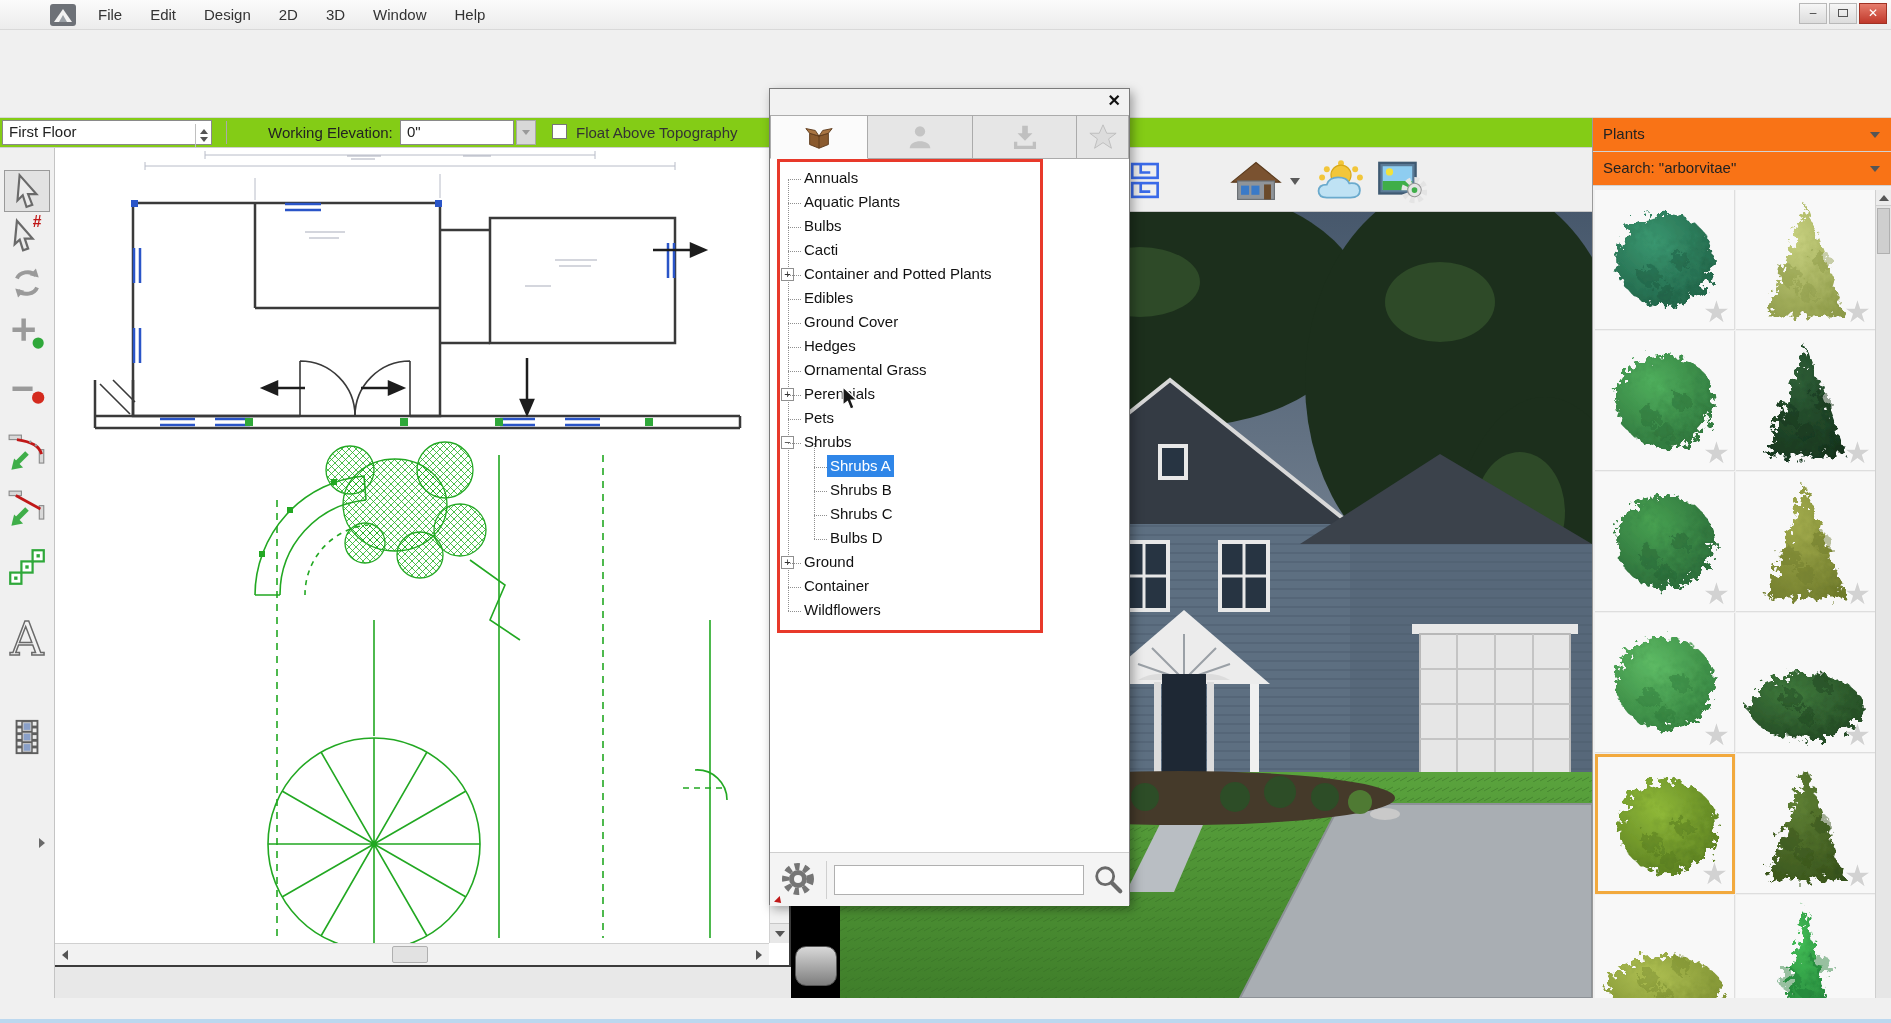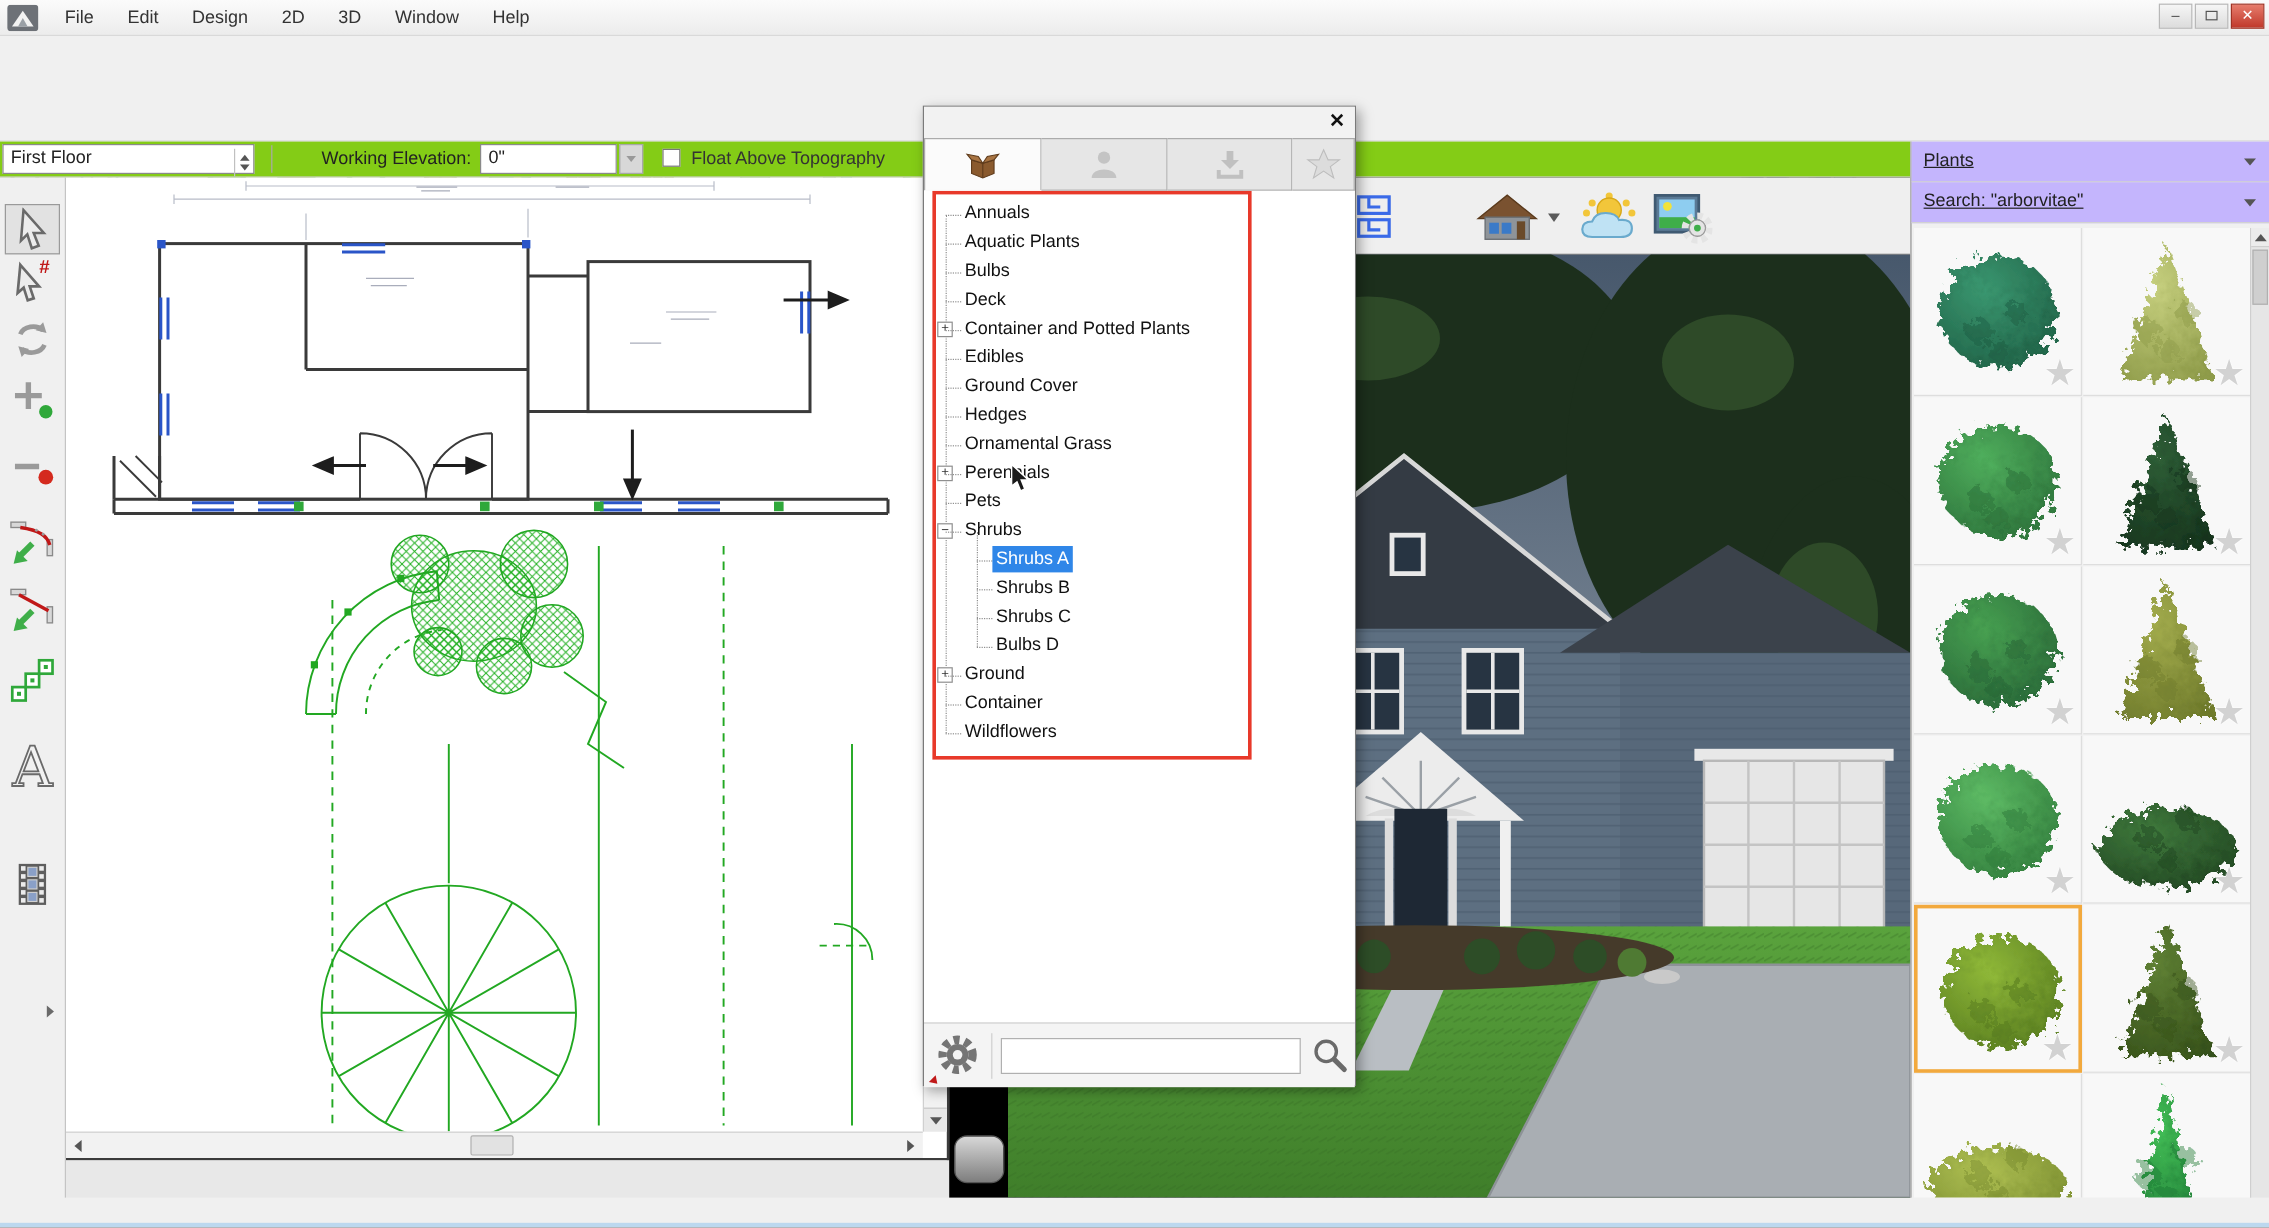--- a/index.html
+++ b/index.html
@@ -1,21 +1,21 @@
 <!DOCTYPE html>
 <html><head>
 <meta charset="utf-8">
 <style>
   html,body{margin:0;padding:0;background:#888;}
   #stage{position:relative;width:1891px;height:1023px;background:#f0f0f0;overflow:hidden;
     font-family:"Liberation Sans",sans-serif;color:#222;}
   #stage *{box-sizing:border-box;}
   
   #menubar{position:absolute;left:0;top:0;width:1891px;height:30px;
-    background:linear-gradient(#fbfbfb,#ececec);border-bottom:1px solid #d9d9d9;display:flex;align-items:center;}
+    background:linear-gradient(#fbfbfb,#ececec);border-bottom:1px solid #d9d9d9;display:flex;align-items:center;padding-left:44px;}
   #logo{width:26px;height:22px;margin:0 8px 0 6px;}
   .menu-item{padding:4px 14px;font-size:15px;color:#333;cursor:default;}
   #winctl{position:absolute;right:4px;top:3px;display:flex;gap:2px;}
   .wbtn{width:28px;height:21px;border:1px solid #b8b8b8;background:linear-gradient(#f6f6f6,#dcdcdc);
     font-size:12px;line-height:18px;text-align:center;color:#444;}
   .wbtn.close{background:linear-gradient(#e67c6c,#c0392b);color:#fff;border-color:#a03224;}
   .wbtn .maxbox{display:inline-block;width:10px;height:8px;border:1.5px solid #555;margin-top:5px;}
   
   #tabbar{position:absolute;left:0;top:30px;width:1891px;height:32px;background:#f4f4f4;border-bottom:1px solid #c9c9c9;}
   .ftab{position:absolute;top:3px;height:28px;line-height:26px;text-align:center;font-size:15px;color:#2b2b2b;
@@ -86,21 +86,21 @@
   .tlabel.sel{background:#2f86e8;color:#fff;}
   #dlgFoot{position:absolute;left:0;top:763px;width:100%;height:54px;background:#f4f4f4;border-top:1px solid #cfcfcf;}
   #gear{position:absolute;left:8px;top:6px;width:40px;height:40px;}
   #gearFly{position:absolute;left:6px;top:44px;width:0;height:0;border-top:4px solid transparent;border-bottom:4px solid transparent;border-left:6px solid #c01818;transform:rotate(45deg);}
   #dlgSep{position:absolute;left:56px;top:8px;width:1px;height:38px;background:#cfcfcf;}
   #dlgSearch{position:absolute;left:64px;top:12px;width:250px;height:30px;border:1px solid #b0b0b0;background:#fff;padding:4px 6px;font-size:14px;}
   #dlgMag{position:absolute;left:322px;top:11px;width:32px;height:32px;}
   #cursor{position:absolute;left:841px;top:386px;z-index:60;}
   
   #panel{position:absolute;left:1592px;top:118px;width:299px;height:880px;background:#f0f0f0;border-left:1px solid #9a9a9a;}
-  .phead{position:absolute;left:0;width:299px;background:#c4b5fd;border-bottom:1px solid #d2d2d2;font-size:15px;color:#222;padding:7px 0 0 10px;text-decoration:underline;}
+  .phead{position:absolute;left:0;width:299px;background:#f97316;border-bottom:1px solid #d2d2d2;font-size:15px;color:#222;padding:7px 0 0 10px;}
   .phead .car{position:absolute;right:12px;top:14px;width:0;height:0;border-left:5px solid transparent;border-right:5px solid transparent;border-top:6px solid #555;}
   #tiles{position:absolute;left:2px;top:72px;width:281px;height:808px;overflow:hidden;}
   .tile{position:absolute;width:140px;height:140px;background:#f8f8f8;border-right:1px solid #dedede;border-bottom:1px solid #dedede;}
   .tile svg{position:absolute;left:4px;top:4px;width:132px;height:132px;}
   .tile .star{position:absolute;right:4px;bottom:0px;font-size:30px;color:#d2d2d2;text-shadow:0 0 2px #fff,0 0 1px #fff;}
   .tile.selected{border:3px solid #f2a93d;}
   #pscroll{position:absolute;right:0;top:72px;width:16px;height:808px;background:#e6e6e6;border-left:1px solid #cfcfcf;}
   #pscroll .up{position:absolute;left:0;top:0;width:15px;height:16px;background:#ececec;border-bottom:1px solid #cfcfcf;}
   #pscroll .thumb{position:absolute;left:1px;top:18px;width:13px;height:46px;background:#cfcfcf;border:1px solid #b0b0b0;}
   
@@ -621,21 +621,21 @@
           <div class="trow" style="top:32px;left:0;width:100%">
             <div class="tstub" style="left:18px;width:13px;top:12px"></div>
             <span class="tlabel" style="left:31px">Aquatic Plants</span>
           </div>
           <div class="trow" style="top:56px;left:0;width:100%">
             <div class="tstub" style="left:18px;width:13px;top:12px"></div>
             <span class="tlabel" style="left:31px">Bulbs</span>
           </div>
           <div class="trow" style="top:80px;left:0;width:100%">
             <div class="tstub" style="left:18px;width:13px;top:12px"></div>
-            <span class="tlabel" style="left:31px">Deck</span>
+            <span class="tlabel" style="left:31px">Cacti</span>
           </div>
           <div class="trow" style="top:104px;left:0;width:100%">
             <div class="texp" style="left:11px;top:5px">+</div>
             <div class="tstub" style="left:18px;width:13px;top:12px"></div>
             <span class="tlabel" style="left:31px">Container and Potted Plants</span>
           </div>
           <div class="trow" style="top:128px;left:0;width:100%">
             <div class="tstub" style="left:18px;width:13px;top:12px"></div>
             <span class="tlabel" style="left:31px">Edibles</span>
           </div>

